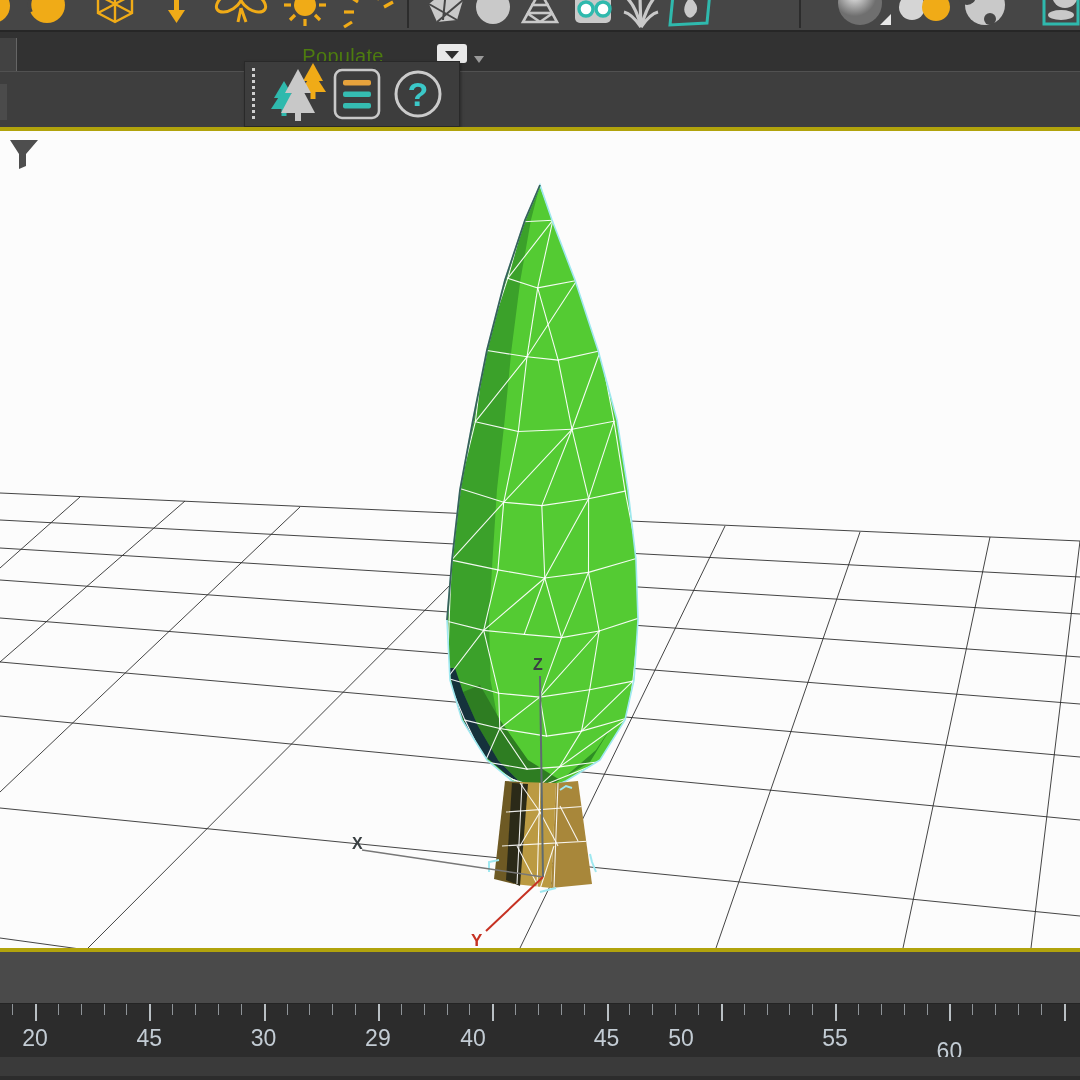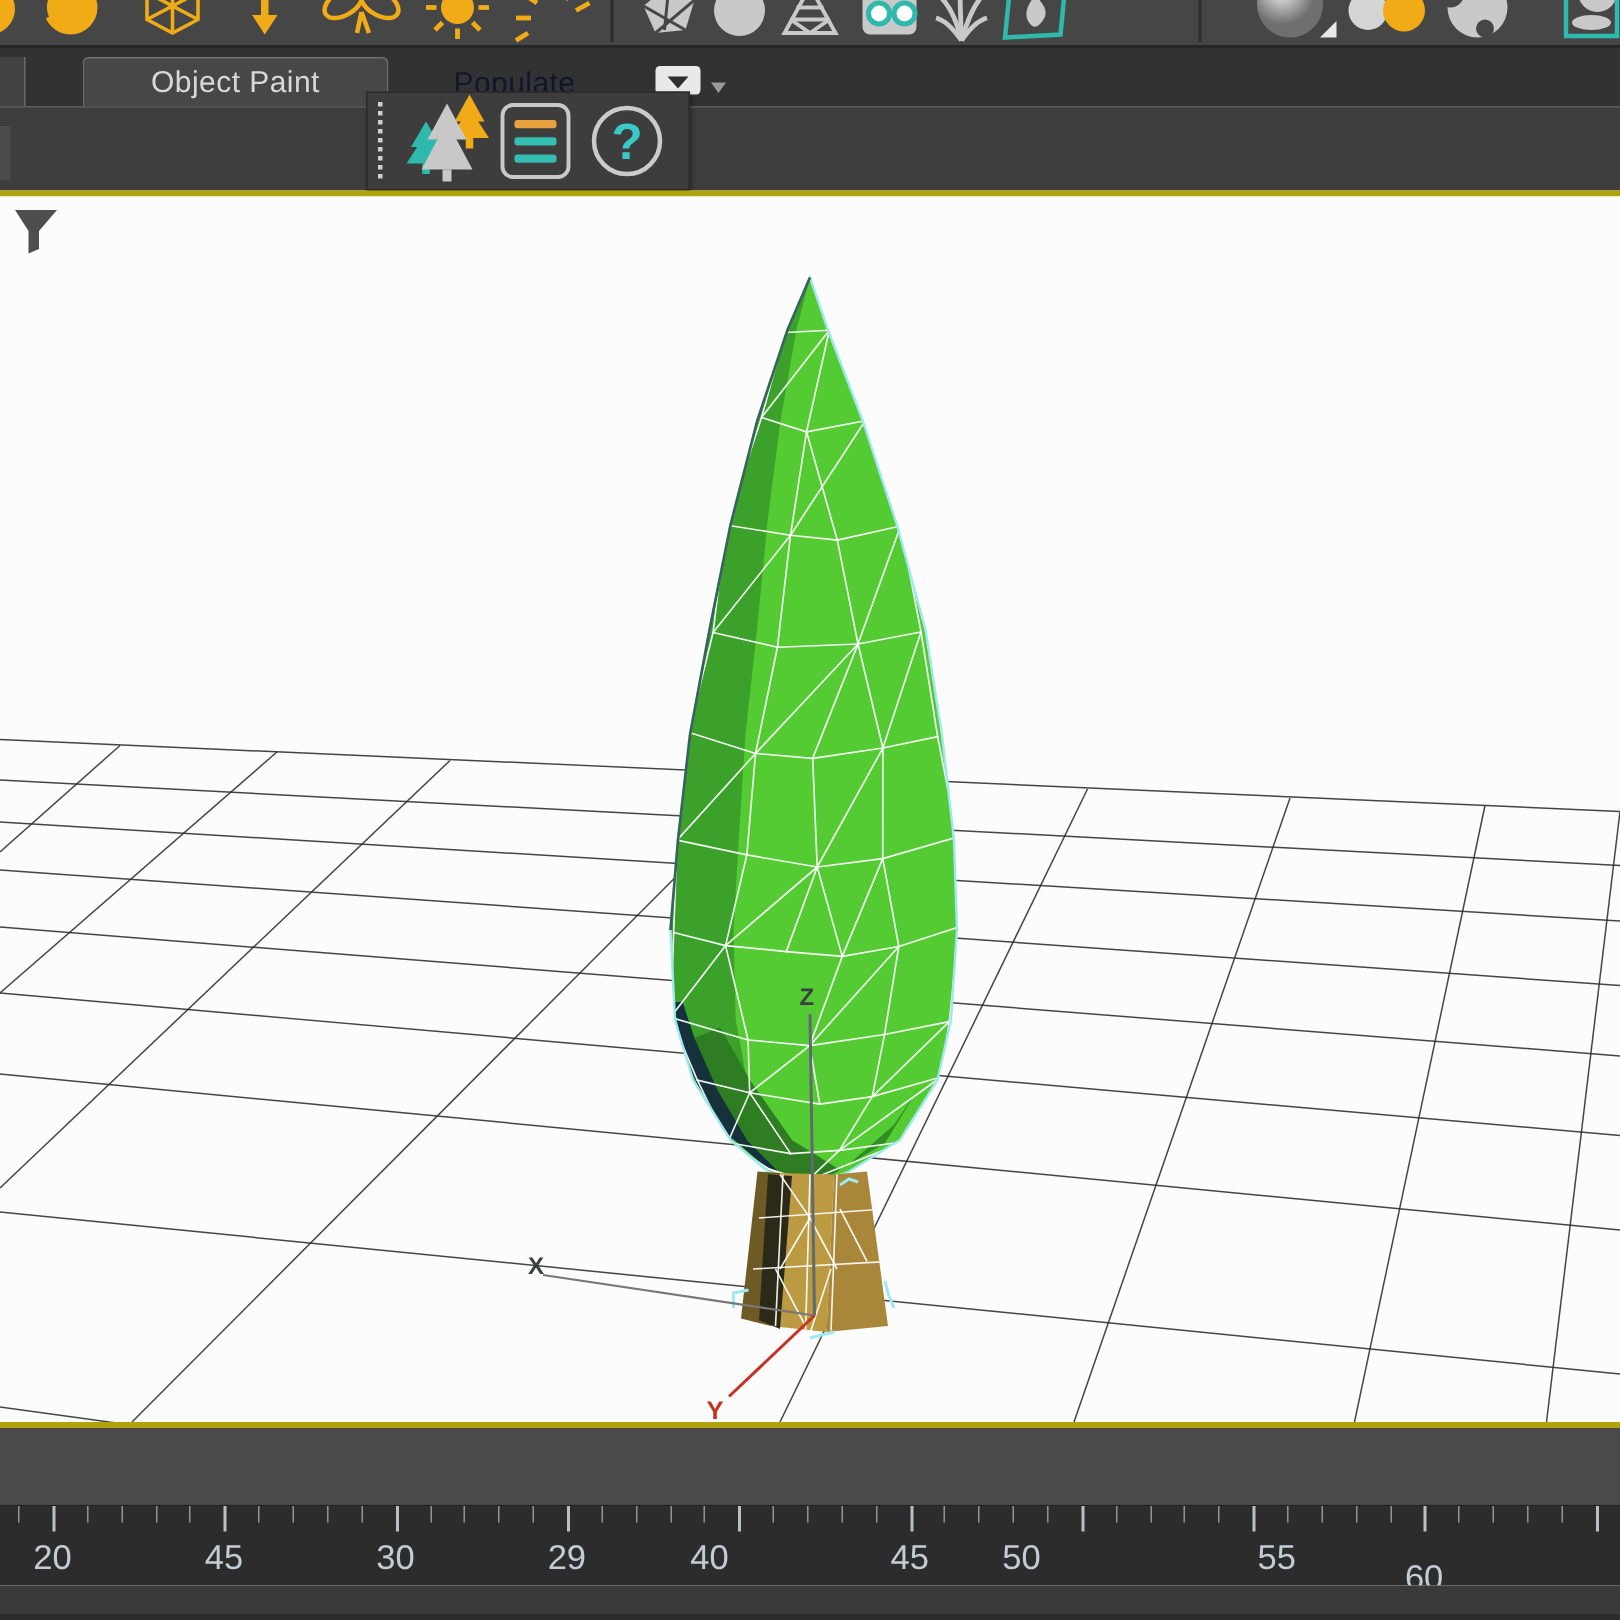--- a/index.html
+++ b/index.html
@@ -8,21 +8,21 @@
   .abs{position:absolute;}
   
   #top-toolbar{left:0;top:0;width:1080px;height:30px;background:#464646;overflow:hidden;}
   #toolbar-divider{left:0;top:30px;width:1080px;height:2px;background:#262626;}
   #tab-row{left:0;top:32px;width:1080px;height:39px;background:#323232;}
   #tab-stub{left:0;top:38px;width:16px;height:33px;background:#424242;border-right:1px solid #666;}
   .ribbon-tab{top:38px;height:32px;display:flex;align-items:center;justify-content:center;
               font-size:20px;letter-spacing:.3px;}
   #tab-object-paint{left:55px;width:202px;background:#474747;border:1px solid #707070;border-bottom:none;
                     border-radius:4px 4px 0 0;color:#d8d8d8;}
-  #tab-populate{left:278px;width:130px;color:#0f172a;top:40px;}
+  #tab-populate{left:278px;width:130px;color:#4d7c0f;top:40px;}
   #ribbon-strip{left:0;top:71px;width:1080px;height:56px;background:#3e3e3e;border-top:1px solid #515151;box-sizing:border-box;}
   #ribbon-strip-stub{left:0;top:84px;width:7px;height:36px;background:#4b4b4b;}
   #viewport-border-top{left:0;top:127px;width:1080px;height:4px;background:#b1a30c;}
   #viewport-border-bottom{left:0;top:948px;width:1080px;height:4px;background:#b1a30c;}
   
   #populate-panel{left:244px;top:61px;width:214px;height:64px;background:#3d3d3d;
                   border:1px solid #292929;box-shadow:1px 2px 3px rgba(0,0,0,.35);}
   
   #panel-dropdown{left:437px;top:44px;width:30px;height:19px;background:#e9e9e9;border-radius:3px;}
   #panel-dropdown svg{display:block;}
@@ -144,23 +144,20 @@
         <circle cx="1065" cy="-5" r="13" fill="#c9c9c9"></circle>
         <path d="M1044,0 L1044,24 L1078,24 L1078,0" stroke="#2fb9ad" stroke-width="3" fill="none"></path>
         <ellipse cx="1061" cy="15" rx="13" ry="5" fill="#c9c9c9"></ellipse>
       </g>
     </svg>
   </div>
   <div id="toolbar-divider" class="abs"></div>
 
   <div id="tab-row" class="abs">
     <div id="tab-stub" class="abs" style="left:0;top:6px;"></div>
-  </div>
-  <div id="tab-object-paint" class="abs ribbon-tab">
-    <span>Object Paint</span>
   </div>
   <div id="tab-populate" class="abs ribbon-tab">
     <span>Populate</span>
   </div>
   <div id="panel-dropdown" class="abs">
     <svg width="30" height="19">
         <polygon points="8,7 22,7 15,15" fill="#2e2e2e"></polygon>
       </svg>
   </div>
   <div id="panel-dropdown-caret" class="abs">
@@ -443,19 +440,19 @@
       <div class="tick" style="left: 1018px; height: 11px;"></div>
       <div class="tick" style="left: 1040.8px; height: 11px;"></div>
       <div class="tick major" style="left: 1063.7px; height: 17px;"></div>
       <div class="frame-label" style="left: 35px;">20</div>
       <div class="frame-label" style="left: 149.3px;">45</div>
       <div class="frame-label" style="left: 263.6px;">30</div>
       <div class="frame-label" style="left: 377.9px;">29</div>
       <div class="frame-label" style="left: 473px;">40</div>
       <div class="frame-label" style="left: 606.5px;">45</div>
       <div class="frame-label" style="left: 681px;">50</div>
-      <div class="frame-label" style="left: 835.1px; margin-left: 16px;">55</div>
+      <div class="frame-label" style="left: 835.1px;">55</div>
       <div class="frame-label" style="left: 949.4px; margin-top: 13px;">60</div>
     </div>
   <div id="bottom-band" class="abs"></div>
   <div id="bottom-edge" class="abs"></div>
 
 </div>
 
 </body></html>

